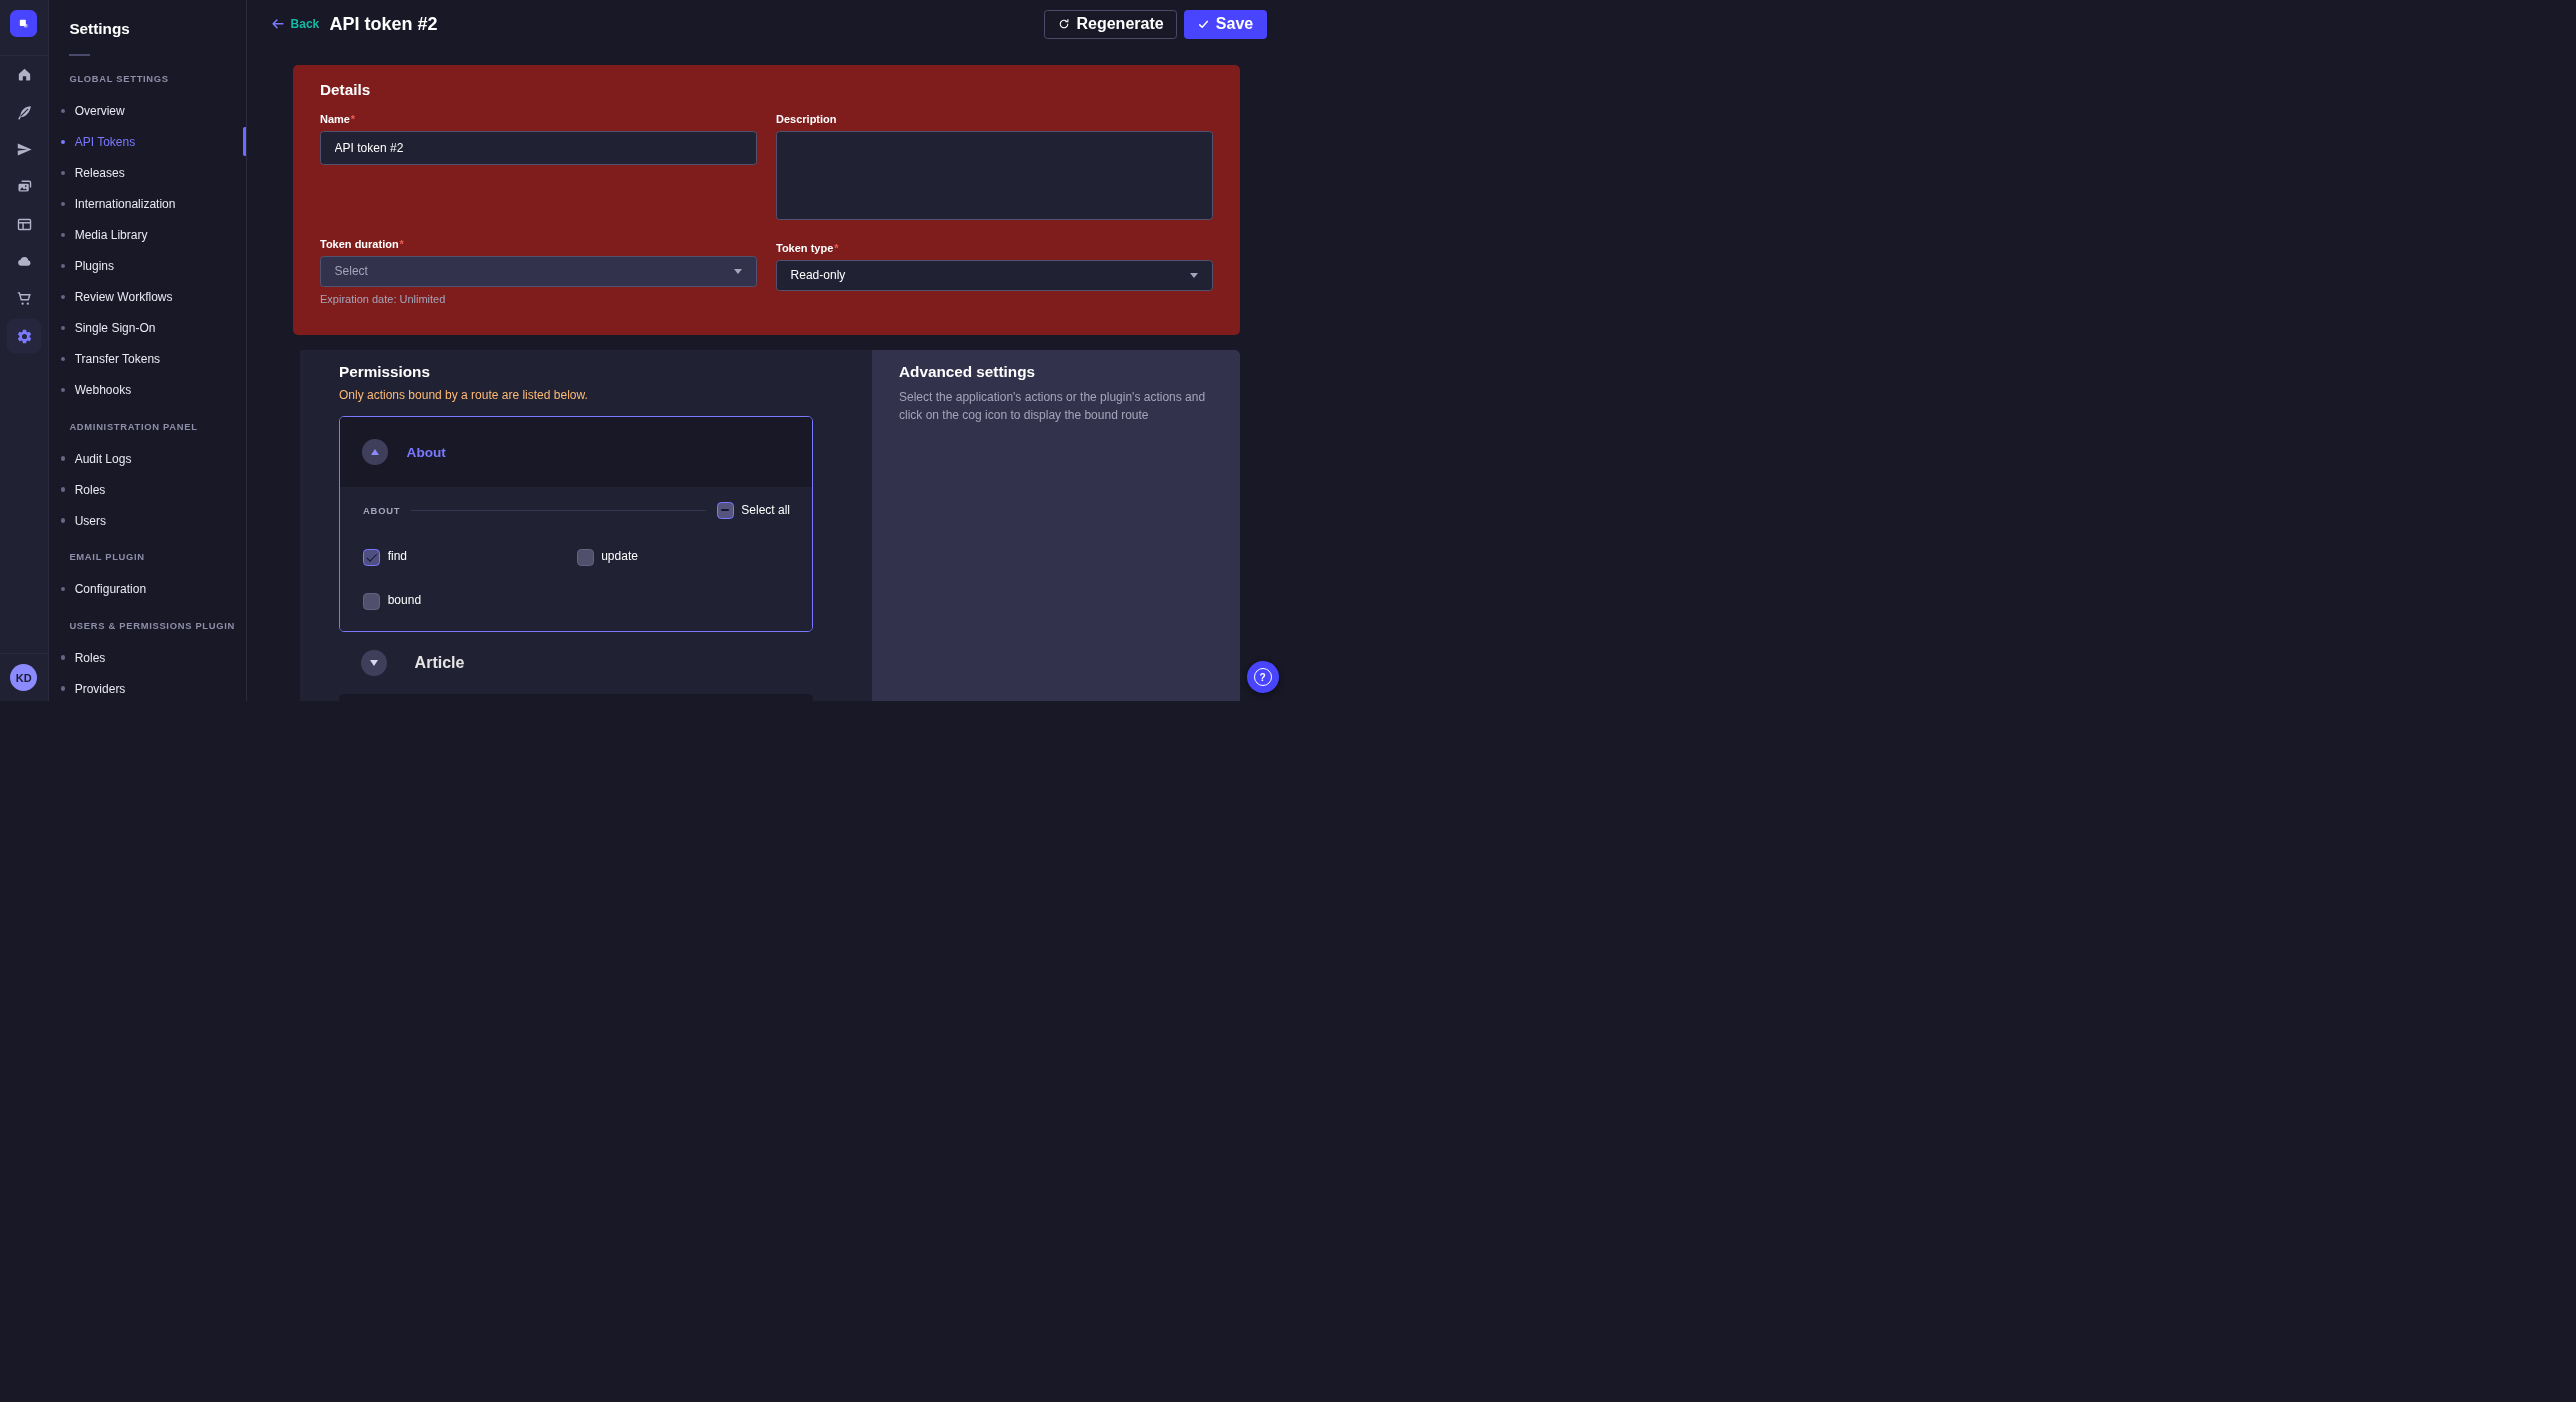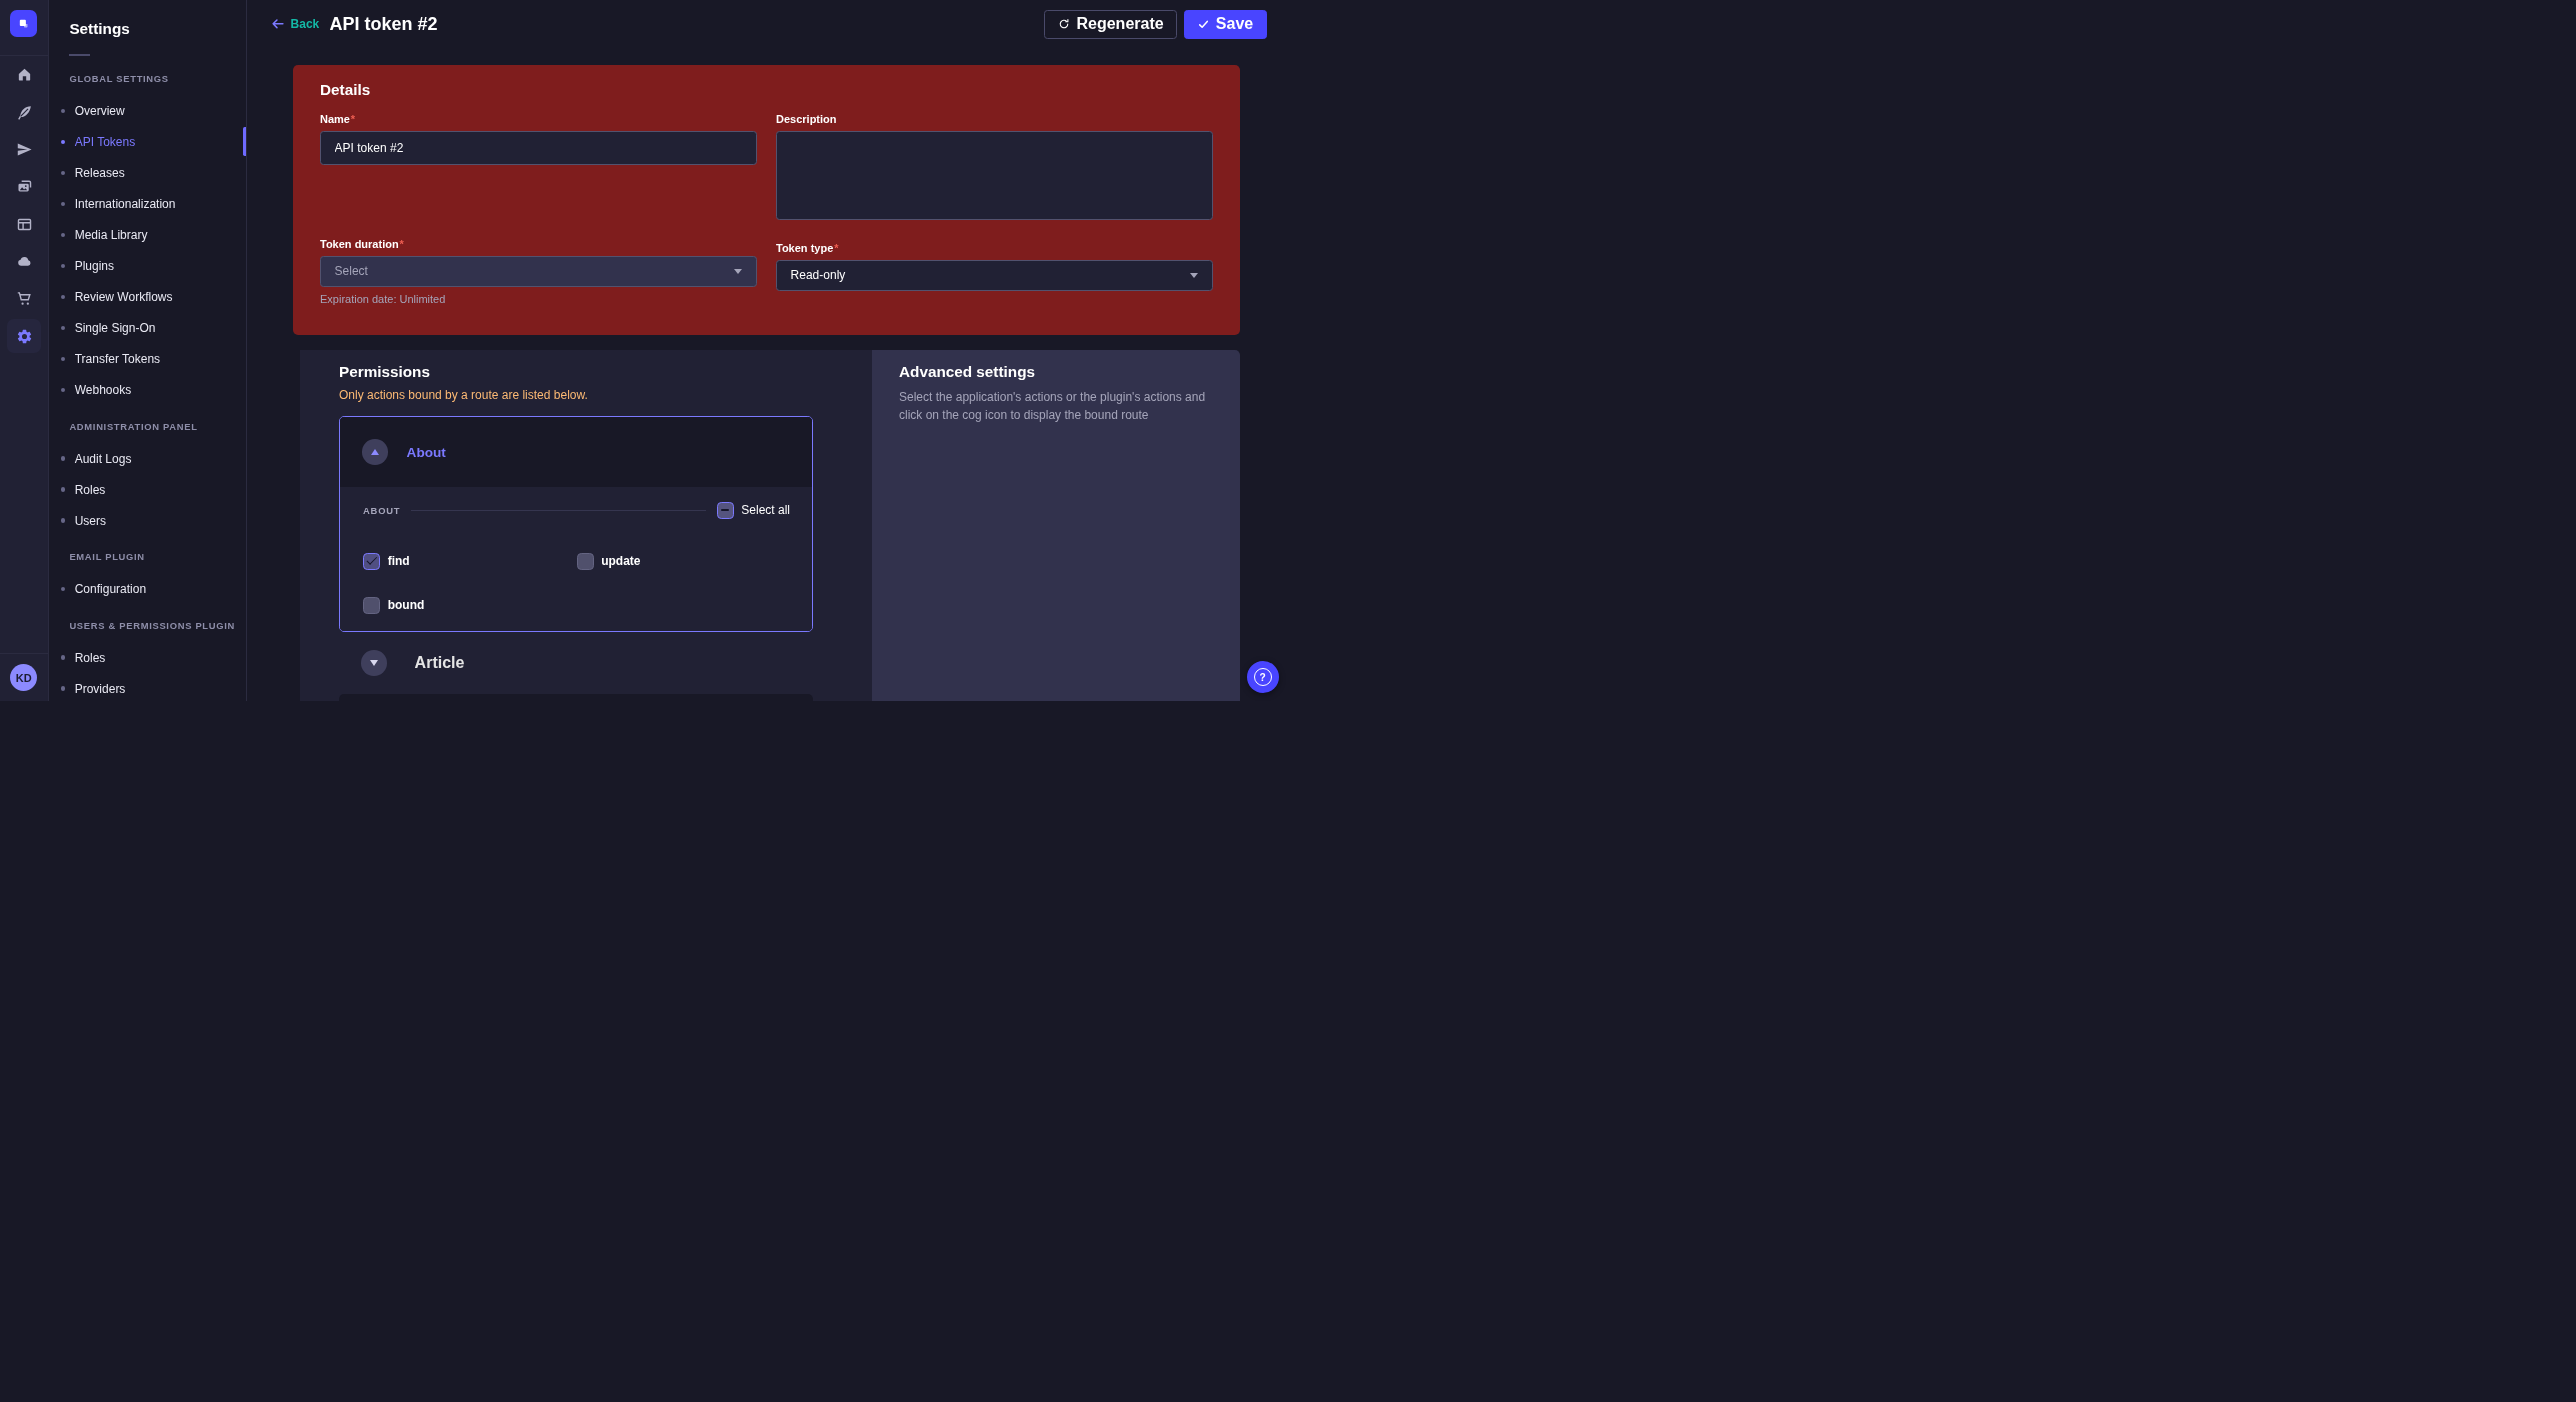--- a/index.html
+++ b/index.html
@@ -75,21 +75,21 @@
   .sec-line{ flex:1; height:0.9px; background:#35354f; margin:0 10.2px 0 11px; }
   .cb{ width:17px; height:17px; border-radius:4.3px; flex:none; cursor:pointer; }
   .cb-plain{ background:#50506c; border:0.9px solid #646482; }
   .cb-checked{ background:#504f82; border:1.3px solid #7b79ff; position:relative; }
   .cb-checked::after{ content:''; position:absolute; left:3px; top:3.8px; width:8.5px; height:4.3px; border-left:1.7px solid #16162a; border-bottom:1.7px solid #16162a; transform:rotate(-45deg); }
   .cb-ind{ background:#55547f; border:1.3px solid #7b79ff; position:relative; }
   .cb-ind::after{ content:''; position:absolute; left:3px; top:6.4px; width:8.5px; height:2.1px; background:#16162a; border-radius:0.9px; }
   .cb-label{ margin-left:7.7px; font-size:12px; color:#fff; }
   .grid-row{ display:flex; margin-top:27px; }
   .grid-row + .grid-row{ margin-top:20.4px; }
-  .perm-item{ display:flex; align-items:center; width:229px; height:24px;font-weight:bold; }
+  .perm-item{ display:flex; width:229px; height:24px; }
   .acc2{ height:62px; background:#212134; display:flex; align-items:center; padding-left:22px; cursor:pointer; }
   .acc3{ height:12px; background:#181826; border-radius:5.1px 5.1px 0 0; }
   .perm-right{ flex:1; background:#32324d; padding:12.8px 27px 0 27px; }
   .adv-desc{ margin-top:7.7px; font-size:12px; line-height:18px; color:#a5a5ba; max-width:324px; }
 
   
   .fab{ position:absolute; right:9.4px; bottom:7.7px; width:32px; height:32px; border-radius:50%; background:#4945ff; display:flex; align-items:center; justify-content:center; cursor:pointer; box-shadow:0 1.7px 6.8px rgba(0,0,0,0.4); }
   .fab-q{ width:18px; height:18px; border:1.7px solid #fff; border-radius:50%; display:flex; align-items:center; justify-content:center; font-size:10.2px; font-weight:bold; color:#fff; }
 </style>
 </head>

